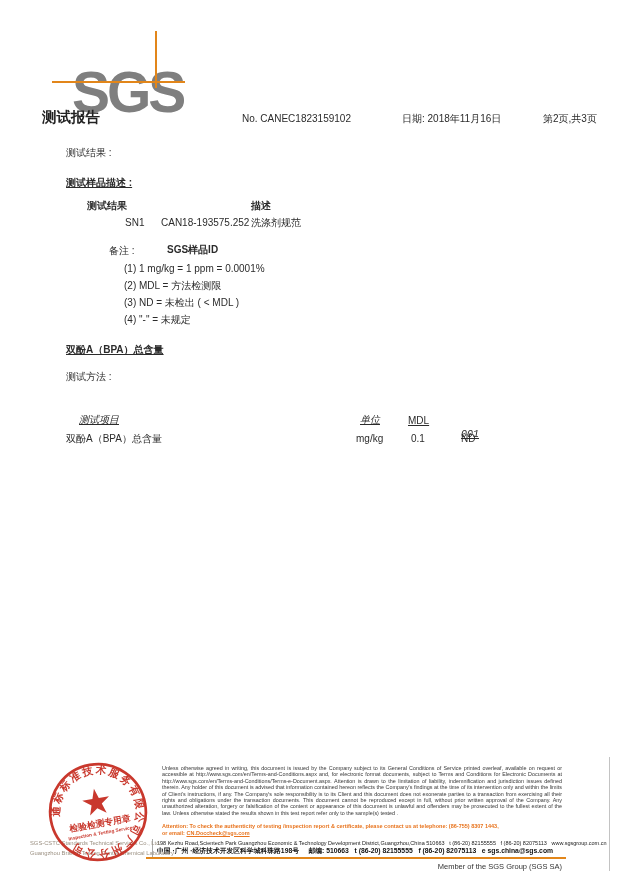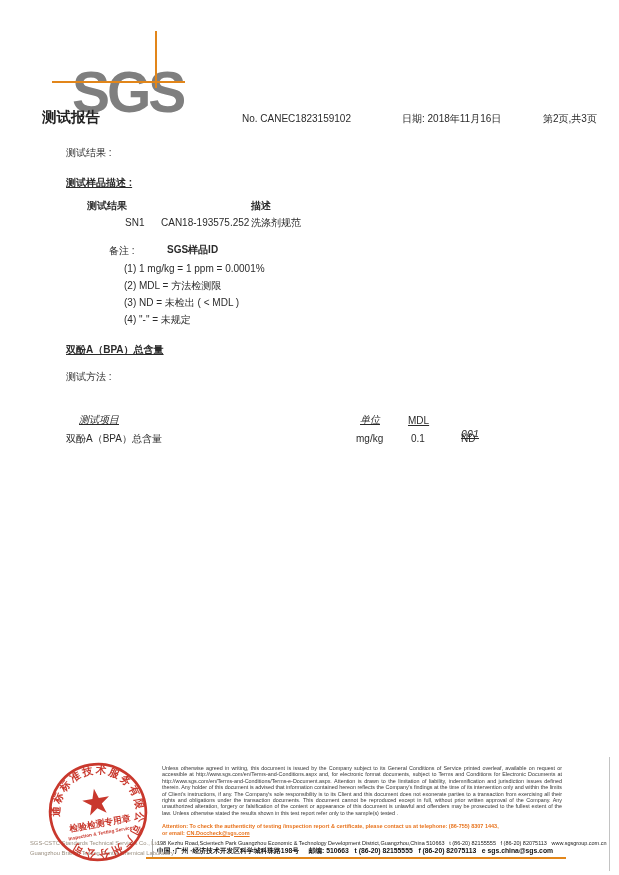--- a/index.html
+++ b/index.html
@@ -88,20 +88,21 @@
   <div class="abs disclaimer" style="left:162px; top:765px;">Unless otherwise agreed in writing, this document is issued by the Company subject to its General Conditions of Service printed overleaf, available on request or accessible at http://www.sgs.com/en/Terms-and-Conditions.aspx and, for electronic format documents, subject to Terms and Conditions for Electronic Documents at http://www.sgs.com/en/Terms-and-Conditions/Terms-e-Document.aspx. Attention is drawn to the limitation of liability, indemnification and jurisdiction issues defined therein. Any holder of this document is advised that information contained hereon reflects the Company's findings at the time of its intervention only and within the limits of Client's instructions, if any. The Company's sole responsibility is to its Client and this document does not exonerate parties to a transaction from exercising all their rights and obligations under the transaction documents. This document cannot be reproduced except in full, without prior written approval of the Company. Any unauthorized alteration, forgery or falsification of the content or appearance of this document is unlawful and offenders may be prosecuted to the fullest extent of the law. Unless otherwise stated the results shown in this test report refer only to the sample(s) tested .</div>
   <div class="abs attention" style="left:162px; top:823px;">
     <span>Attention: To check the authenticity of testing /inspection report &amp; certificate, please contact us at telephone: (86-755) 8307 1443,</span><br>
     <span>or email: </span><span class="ul">CN.Doccheck@sgs.com</span>
   </div>
 
   <div class="gray-vline-sm" style="left:152px; top:839px; height:18px;"></div>
   <div class="abs addr1" style="left:157px; top:840px;">198 Kezhu Road,Scientech Park Guangzhou Economic &amp; Technology Development District,Guangzhou,China 510663   t (86-20) 82155555   f (86-20) 82075113   www.sgsgroup.com.cn</div>
   <div class="abs addr2" style="left:157px; top:847px;">中国 ·广州 ·经济技术开发区科学城科珠路198号     邮编: 510663   t (86-20) 82155555   f (86-20) 82075113   e sgs.china@sgs.com</div>
   <div class="hline" style="left:146px; top:857px; width:420px; height:1.5px;"></div>
+  <div class="abs member" style="left:300px; top:862px; width:262px; text-align:right;">Member of the SGS Group (SGS SA)</div>
   <div class="gray-vline" style="left:609px; top:757px; height:114px;"></div>
 
   <div class="abs company-line" style="left:30px; top:840px; z-index:1;">SGS-CSTC Standards Technical Services Co., Ltd.</div>
   <div class="abs company-line" style="left:30px; top:850px; z-index:1;">Guangzhou Branch Testing Center Chemical Laboratory</div>
 
   <div class="stamp">
     <svg viewBox="0 0 100 100" width="104" height="104">
       <defs>
         <path id="stampArc" d="M50,50 m-37,0 a37,37 0 1,1 74,0 a37,37 0 1,1 -74,0"></path>
       </defs>

